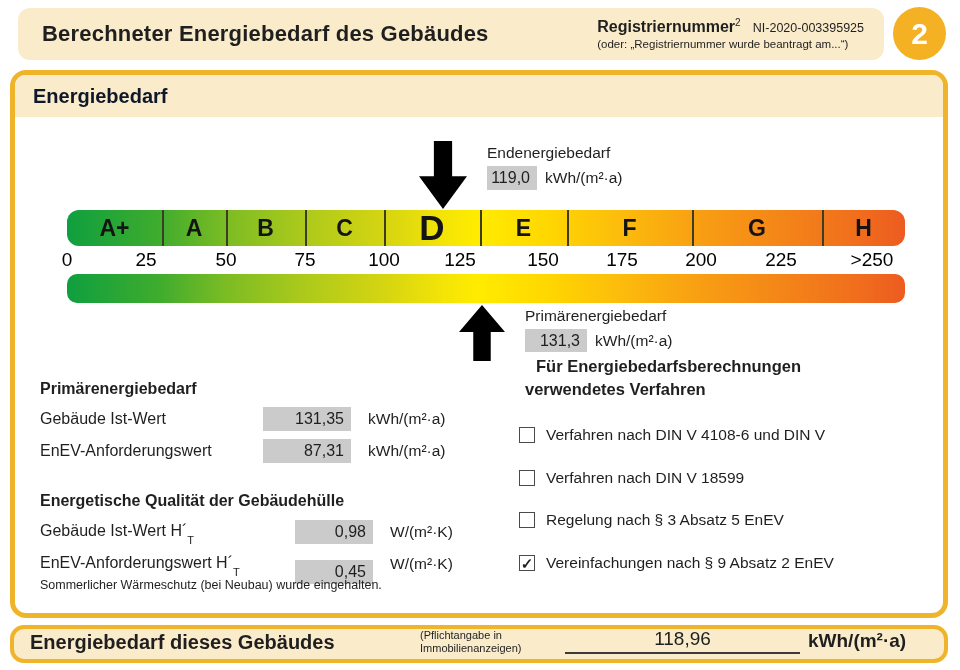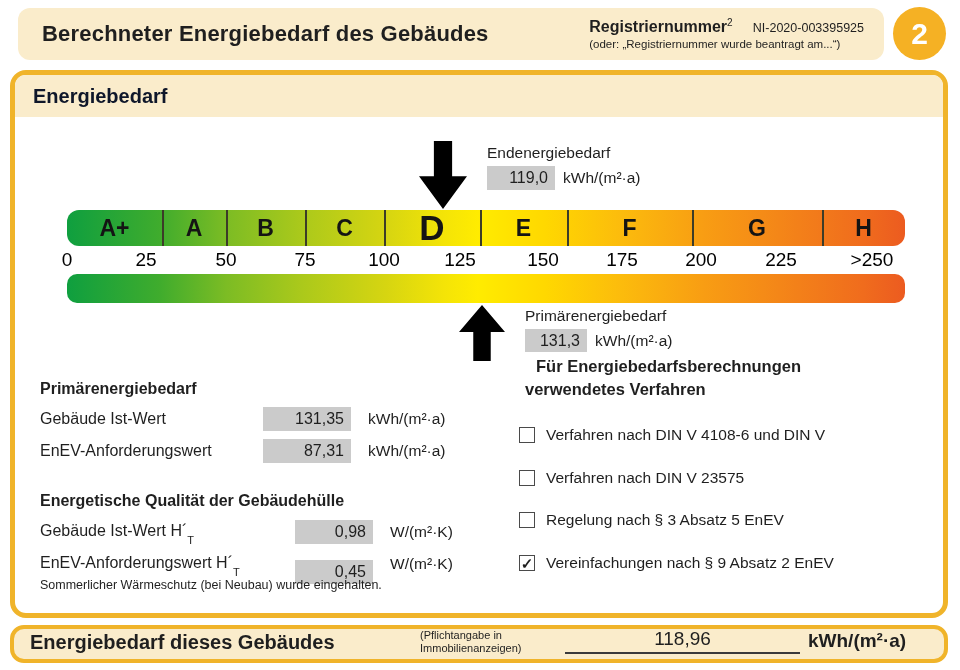--- a/index.html
+++ b/index.html
@@ -7,21 +7,21 @@
   .abs { position:absolute; }
   #page { position:relative; width:960px; height:670px; background:#fff; overflow:hidden; }
 
   
   .top-header { left:18px; top:8px; width:866px; height:52px; background:#FAECCB; border-radius:12px; display:flex; align-items:center; padding:0 16px 0 24px; }
   .top-title { font-size:22px; font-weight:bold; color:#1f1f1f; letter-spacing:.2px; }
   .reg-block { margin-left:auto; text-align:left; line-height:1.25; padding-right:4px; }
   .reg-line1 { font-size:15px; color:#1f1f1f; white-space:nowrap; }
   .reg-label { font-weight:bold; font-size:16px; }
   .reg-sup { font-size:10px; vertical-align:super; }
-  .reg-number { font-size:12.5px; margin-left:16px; }
+  .reg-number { font-size:12.5px; margin-left:8px; }
   .reg-note { font-size:11.5px; color:#1f1f1f; white-space:nowrap; }
   .page-badge { left:893px; top:7px; width:53px; height:53px; border-radius:50%; background:#F5B124; color:#fff; font-size:30px; font-weight:bold; display:flex; align-items:center; justify-content:center; }
 
   
   .main-panel { left:10px; top:70px; width:938px; height:548px; background:#fff; border:5px solid #F0B42A; border-radius:16px; }
   .panel-titlebar { left:15px; top:75px; width:928px; height:42px; background:#FAECCB; border-radius:10px 10px 0 0; display:flex; align-items:center; padding-left:18px; }
   .panel-title { font-size:20px; font-weight:bold; color:#0f172a; }
 
   
   .arrow-down { left:419px; top:141px; width:48px; height:68px; background:#000;
@@ -84,21 +84,21 @@
 
   <div class="abs main-panel"></div>
   <div class="abs panel-titlebar">
     <span class="panel-title">Energiebedarf</span>
   </div>
 
   <div class="abs arrow-down"></div>
   <div class="abs callout" style="left:487px; top:144px;">
     <span class="callout-label">Endenergiebedarf</span>
     <span class="value-row">
-      <span class="gray-box" style="width:68px;padding-left:11px;">119,0</span>
+      <span class="gray-box" style="width:50px;padding-left:11px;">119,0</span>
       <span class="unit">kWh/(m²·a)</span>
     </span>
   </div>
 
   <div class="abs band-top"></div>
   <div class="abs seg-divider" style="left:162px;"></div>
   <div class="abs seg-divider" style="left:226px;"></div>
   <div class="abs seg-divider" style="left:305px;"></div>
   <div class="abs seg-divider" style="left:384px;"></div>
   <div class="abs seg-divider" style="left:480px;"></div>
@@ -141,21 +141,21 @@
 
   <div class="abs section-heading" style="left:525px; top:357px; font-size:16.5px;margin-left:11px;">Für Energiebedarfsberechnungen</div>
   <div class="abs section-heading" style="left:525px; top:380px; font-size:16.5px;">verwendetes Verfahren</div>
 
   <div class="abs check-row" style="left:519px; top:426px;">
     <span class="checkbox"></span>
     <span class="check-label">Verfahren nach DIN V 4108-6 und DIN V</span>
   </div>
   <div class="abs check-row" style="left:519px; top:469px;">
     <span class="checkbox"></span>
-    <span class="check-label">Verfahren nach DIN V 23575</span>
+    <span class="check-label">Verfahren nach DIN V 18599</span>
   </div>
   <div class="abs check-row" style="left:519px; top:511px;">
     <span class="checkbox"></span>
     <span class="check-label">Regelung nach § 3 Absatz 5 EnEV</span>
   </div>
   <div class="abs check-row" style="left:519px; top:554px;">
     <span class="checkbox">✓</span>
     <span class="check-label">Vereinfachungen nach § 9 Absatz 2 EnEV</span>
   </div>
 

